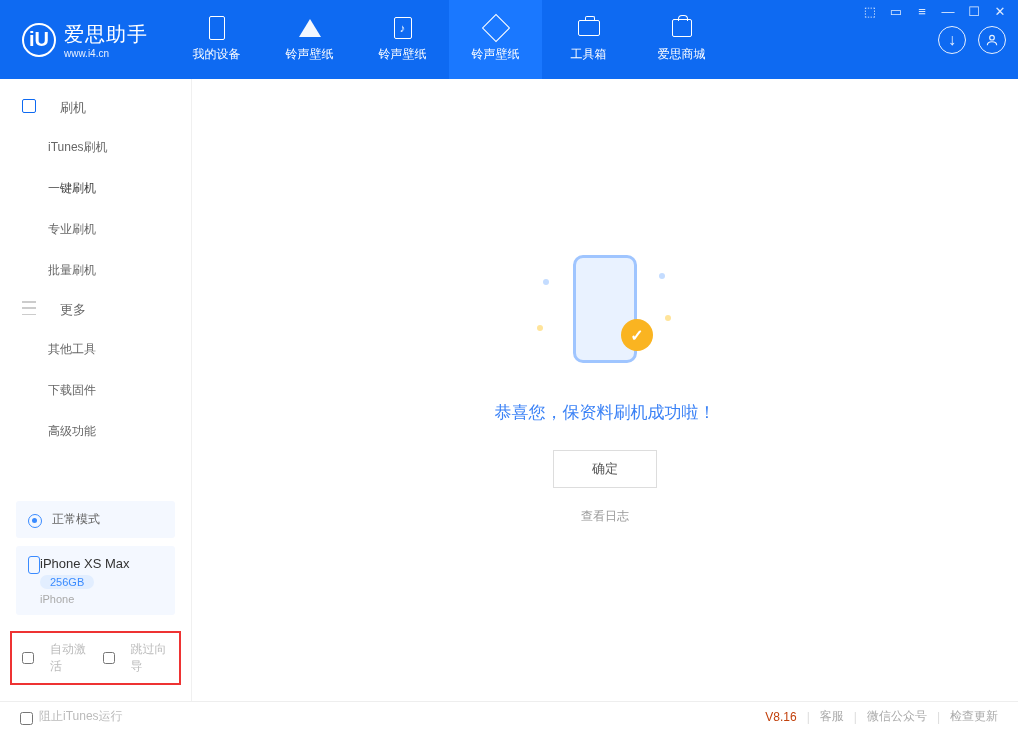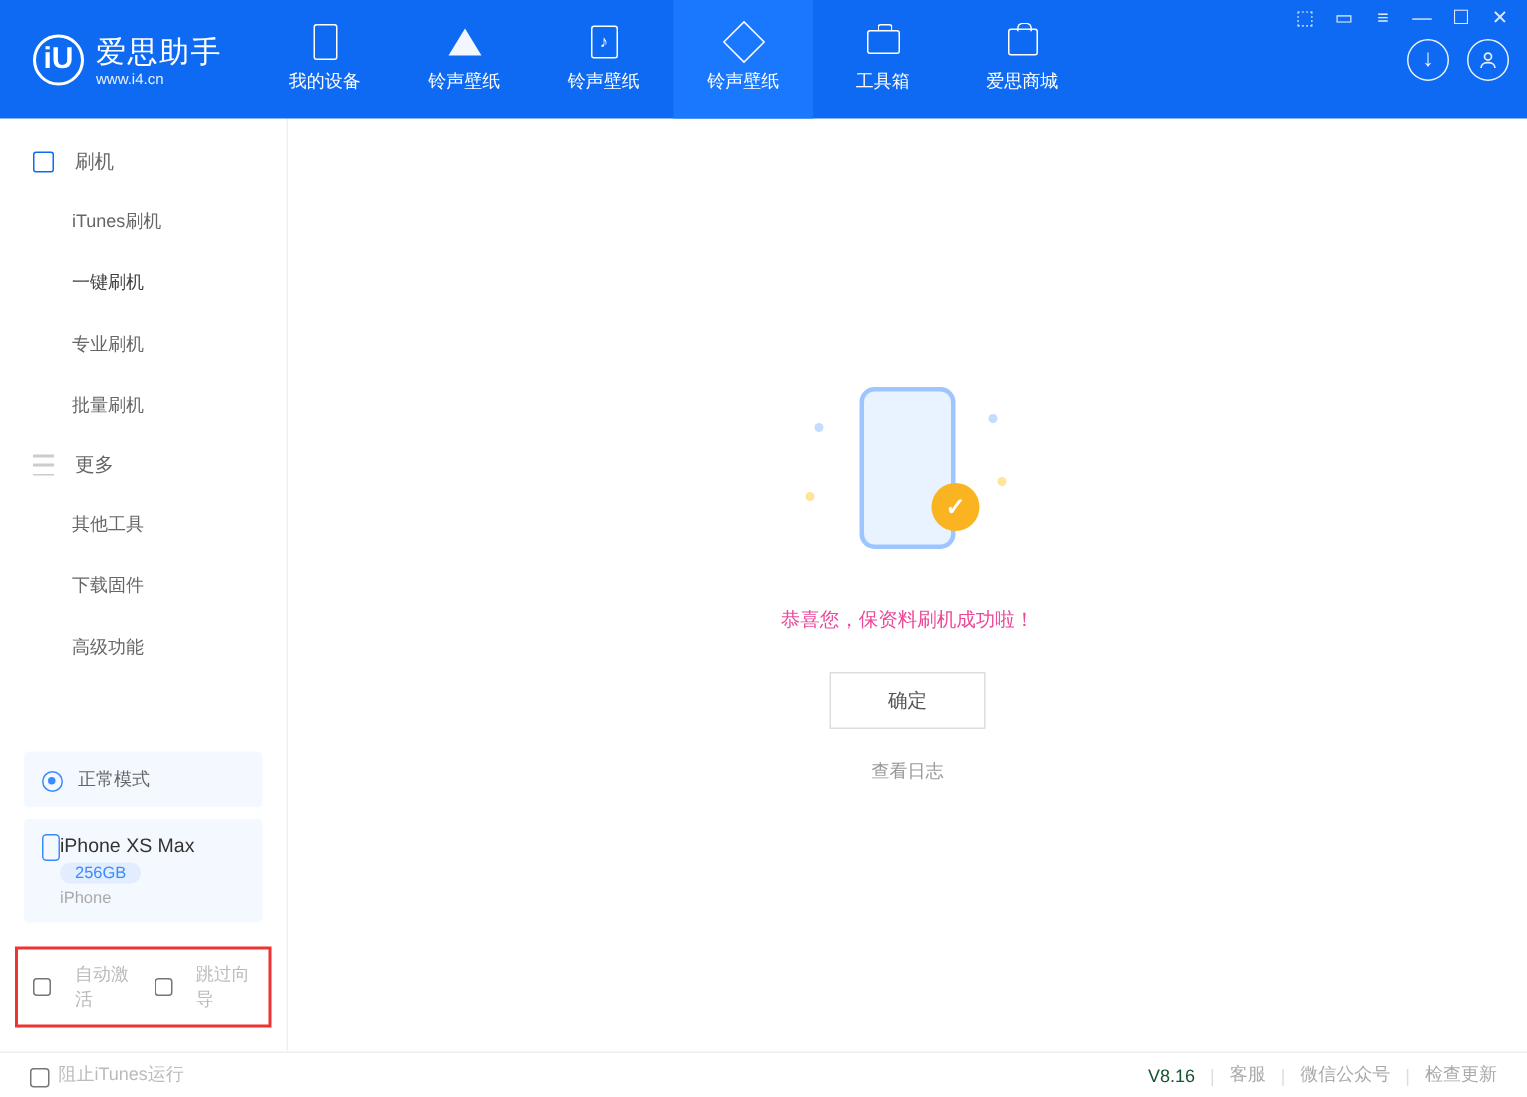--- a/index.html
+++ b/index.html
@@ -18,52 +18,52 @@
 .nav-icon { width: 26px; height: 24px; margin-bottom: 6px; display: flex; align-items: center; justify-content: center; }
 .nav-label { font-size: 12px; }
 .header-right { position: absolute; right: 12px; top: 0; display: flex; align-items: center; height: 100%; gap: 12px; }
 .hr-icon { width: 28px; height: 28px; border: 1.5px solid #fff; border-radius: 50%; display: flex; align-items: center; justify-content: center; color: #fff; cursor: pointer; opacity: 0.9; }
 .window-controls { position: absolute; right: 10px; top: 4px; display: flex; gap: 10px; }
 .wc { color: #fff; opacity: 0.85; cursor: pointer; font-size: 13px; width: 16px; text-align: center; }
 
 
 .body { display: flex; height: calc(100% - 79px - 30px); }
 .sidebar { width: 192px; padding: 10px 0; border-right: 1px solid #f0f0f0; display: flex; flex-direction: column; }
-.sb-group { padding: 10px 22px; display: flex; align-items: center; gap: 14px; color: #666; font-size: 13px; }
+.sb-group { padding: 10px 22px; display: flex; gap: 24px; color: #666; font-size: 13px; }
 .sb-group .gicon { width: 14px; height: 14px; }
 .sb-item { padding: 12px 22px 12px 48px; font-size: 12px; color: #666; cursor: pointer; }
 .sb-item.active { color: #404040; }
 .sb-spacer { flex: 1; }
 .device-card { margin: 10px 16px 8px; background: #f4f8ff; border-radius: 3px; padding: 10px 12px; display: flex; align-items: flex-end; gap: 10px; font-size: 12px; color: #666; }
 .device-card2 { margin: 0 16px 10px; background: #f4f8ff; border-radius: 3px; padding: 10px 12px; font-size: 12px; }
 .dev-name { color: #333; font-weight: 500; font-size: 13px; }
 .dev-cap { display: inline-block; background: #e2eeff; color: #3a8bff; border-radius: 10px; padding: 1px 10px; font-size: 11px; margin-top: 4px; }
 .dev-type { color: #aaa; font-size: 11px; margin-top: 4px; }
 .opts-box { border: 2px solid #e33; margin: 6px 10px; padding: 8px 10px; display: flex; gap: 14px; align-items: center; }
 .opt { display: flex; align-items: center; gap: 16px; font-size: 12px; color: #bbb; }
 .opt input { width: 12px; height: 12px; }
 
 
 .main { flex: 1; display: flex; flex-direction: column; align-items: center; justify-content: center; }
 .illus { position: relative; width: 140px; height: 120px; margin-bottom: 26px; }
 .phone { width: 64px; height: 108px; border: 3px solid #9fc5ff; border-radius: 10px; background: #e9f2ff; position: absolute; left: 38px; top: 0; }
 .check-badge { position: absolute; width: 32px; height: 32px; background: #fab421; border-radius: 50%; right: 22px; bottom: 24px; display: flex; align-items: center; justify-content: center; color: #fff; font-weight: bold; }
 .dot { position: absolute; width: 6px; height: 6px; background: #c4dcff; border-radius: 50%; }
 .d1{left:8px;top:24px;} .d2{left:2px;top:70px;background:#ffe49a;} .d3{right:10px;top:18px;} .d4{right:4px;top:60px;background:#ffe49a;}
-.msg { font-size: 13px; color: #ec4899; margin-bottom: 26px; }
+.msg { font-size: 17px; color: #3b82f6; margin-bottom: 26px; }
 .btn { border: 1px solid #ddd; background: #fff; padding: 9px 38px; font-size: 13px; color: #555; cursor: pointer; margin-bottom: 20px; }
 .loglink { font-size: 12px; color: #999; cursor: pointer; }
 
 
 .footer { height: 30px; border-top: 1px solid #eee; display: flex; align-items: center; padding: 0 20px; font-size: 12px; color: #bbb; }
 .footer .left { display: flex; align-items: flex-end; gap: 6px; }
 .footer .right { margin-left: auto; display: flex; align-items: center; gap: 10px; color: #aaa; }
 .fr-sep { color: #ddd; }
 .fr-link { cursor: pointer; }
-.version { color: #14532d; }
+.version { color: #c2410c; }
 
 .icon-device { width:16px; height:24px; border:1.5px solid #fff; border-radius:2px; }
 .icon-cube { width:0; height:0; border-left:11px solid transparent; border-right:11px solid transparent; border-bottom:18px solid #fff; opacity:0.95; }
 .icon-music { width:18px; height:22px; border:1.5px solid #fff; border-radius:2px; display:flex; align-items:center; justify-content:center; font-size:11px; }
 .icon-flash { width:20px; height:20px; position:relative; }
 .icon-flash::before { content:""; position:absolute; inset:0; border:1.5px solid #fff; transform:rotate(45deg); }
 .icon-toolbox { width:22px; height:16px; border:1.5px solid #fff; border-radius:2px; position:relative; }
 .icon-toolbox::before { content:""; position:absolute; top:-5px; left:6px; width:8px; height:4px; border:1.5px solid #fff; border-bottom:none; border-radius:2px 2px 0 0; }
 .icon-store { width:20px; height:18px; border:1.5px solid #fff; border-radius:2px; position:relative; }
 .icon-store::before { content:""; position:absolute; top:-5px; left:5px; width:8px; height:5px; border:1.5px solid #fff; border-bottom:none; border-radius:4px 4px 0 0; }

